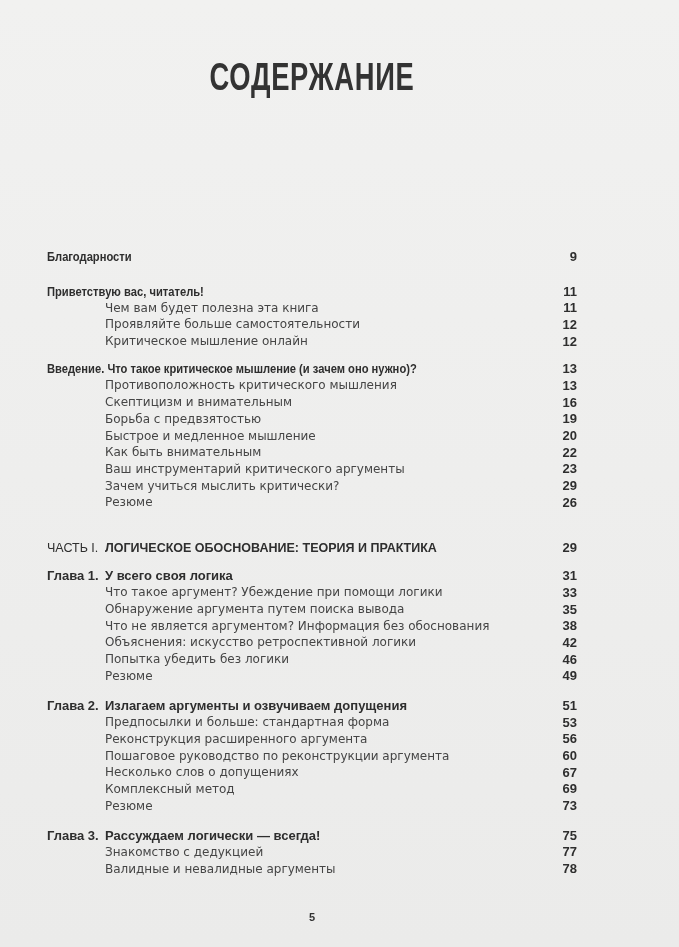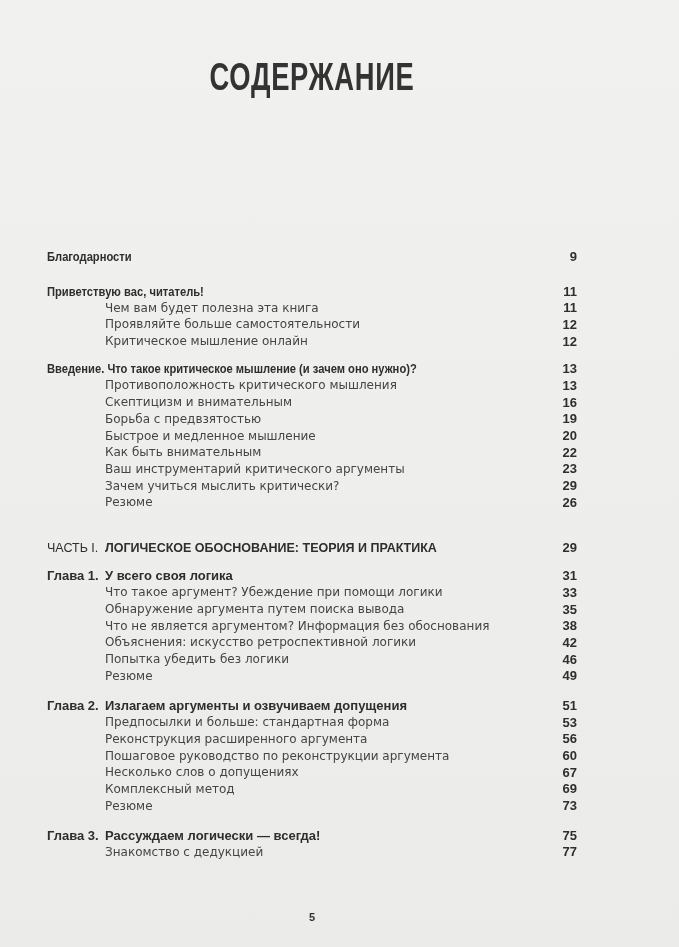--- a/index.html
+++ b/index.html
@@ -267,17 +267,21 @@
     <div class="row chap">
       <span class="lbl">
         <span class="prefix">Глава 3.</span><span>Рассуждаем логически — всегда!</span>
       </span>
       <span class="pg">75</span>
     </div>
     <div class="row sub">
       <span class="lbl">Знакомство с дедукцией</span>
       <span class="pg">77</span>
     </div>
+    <div class="row sub">
+      <span class="lbl">Валидные и невалидные аргументы</span>
+      <span class="pg">78</span>
+    </div>
 
   </div>
 
   <div class="page-num">5</div>
 </div>
 
 </body></html>

